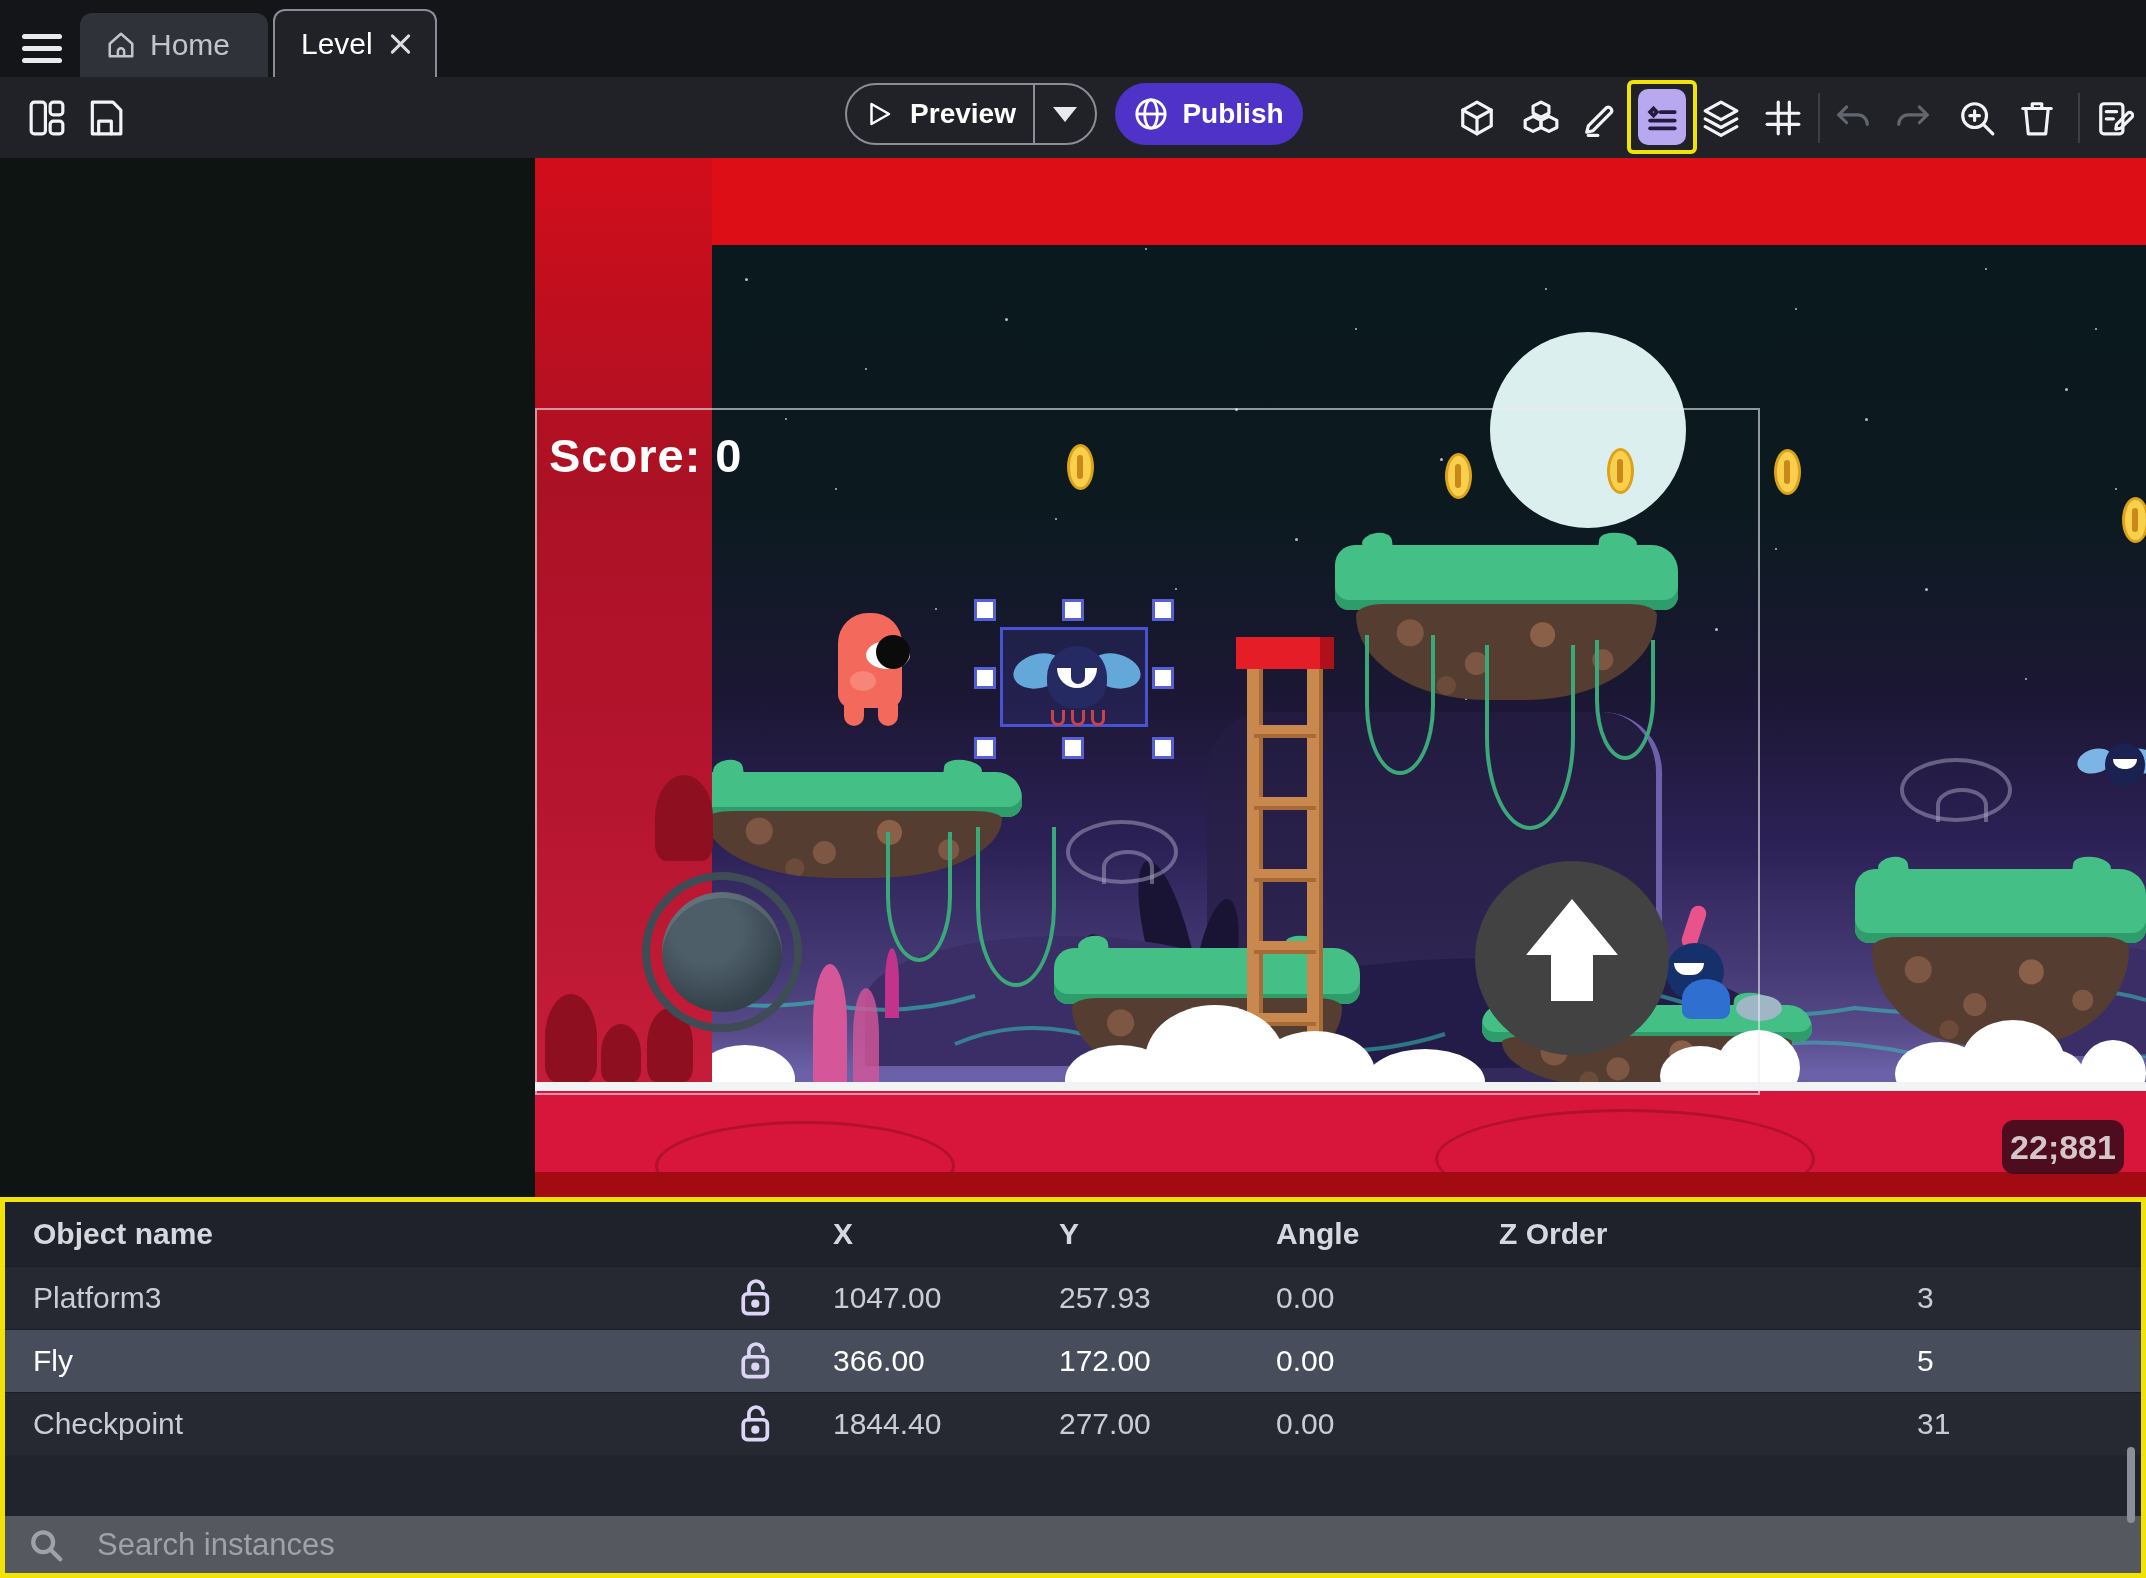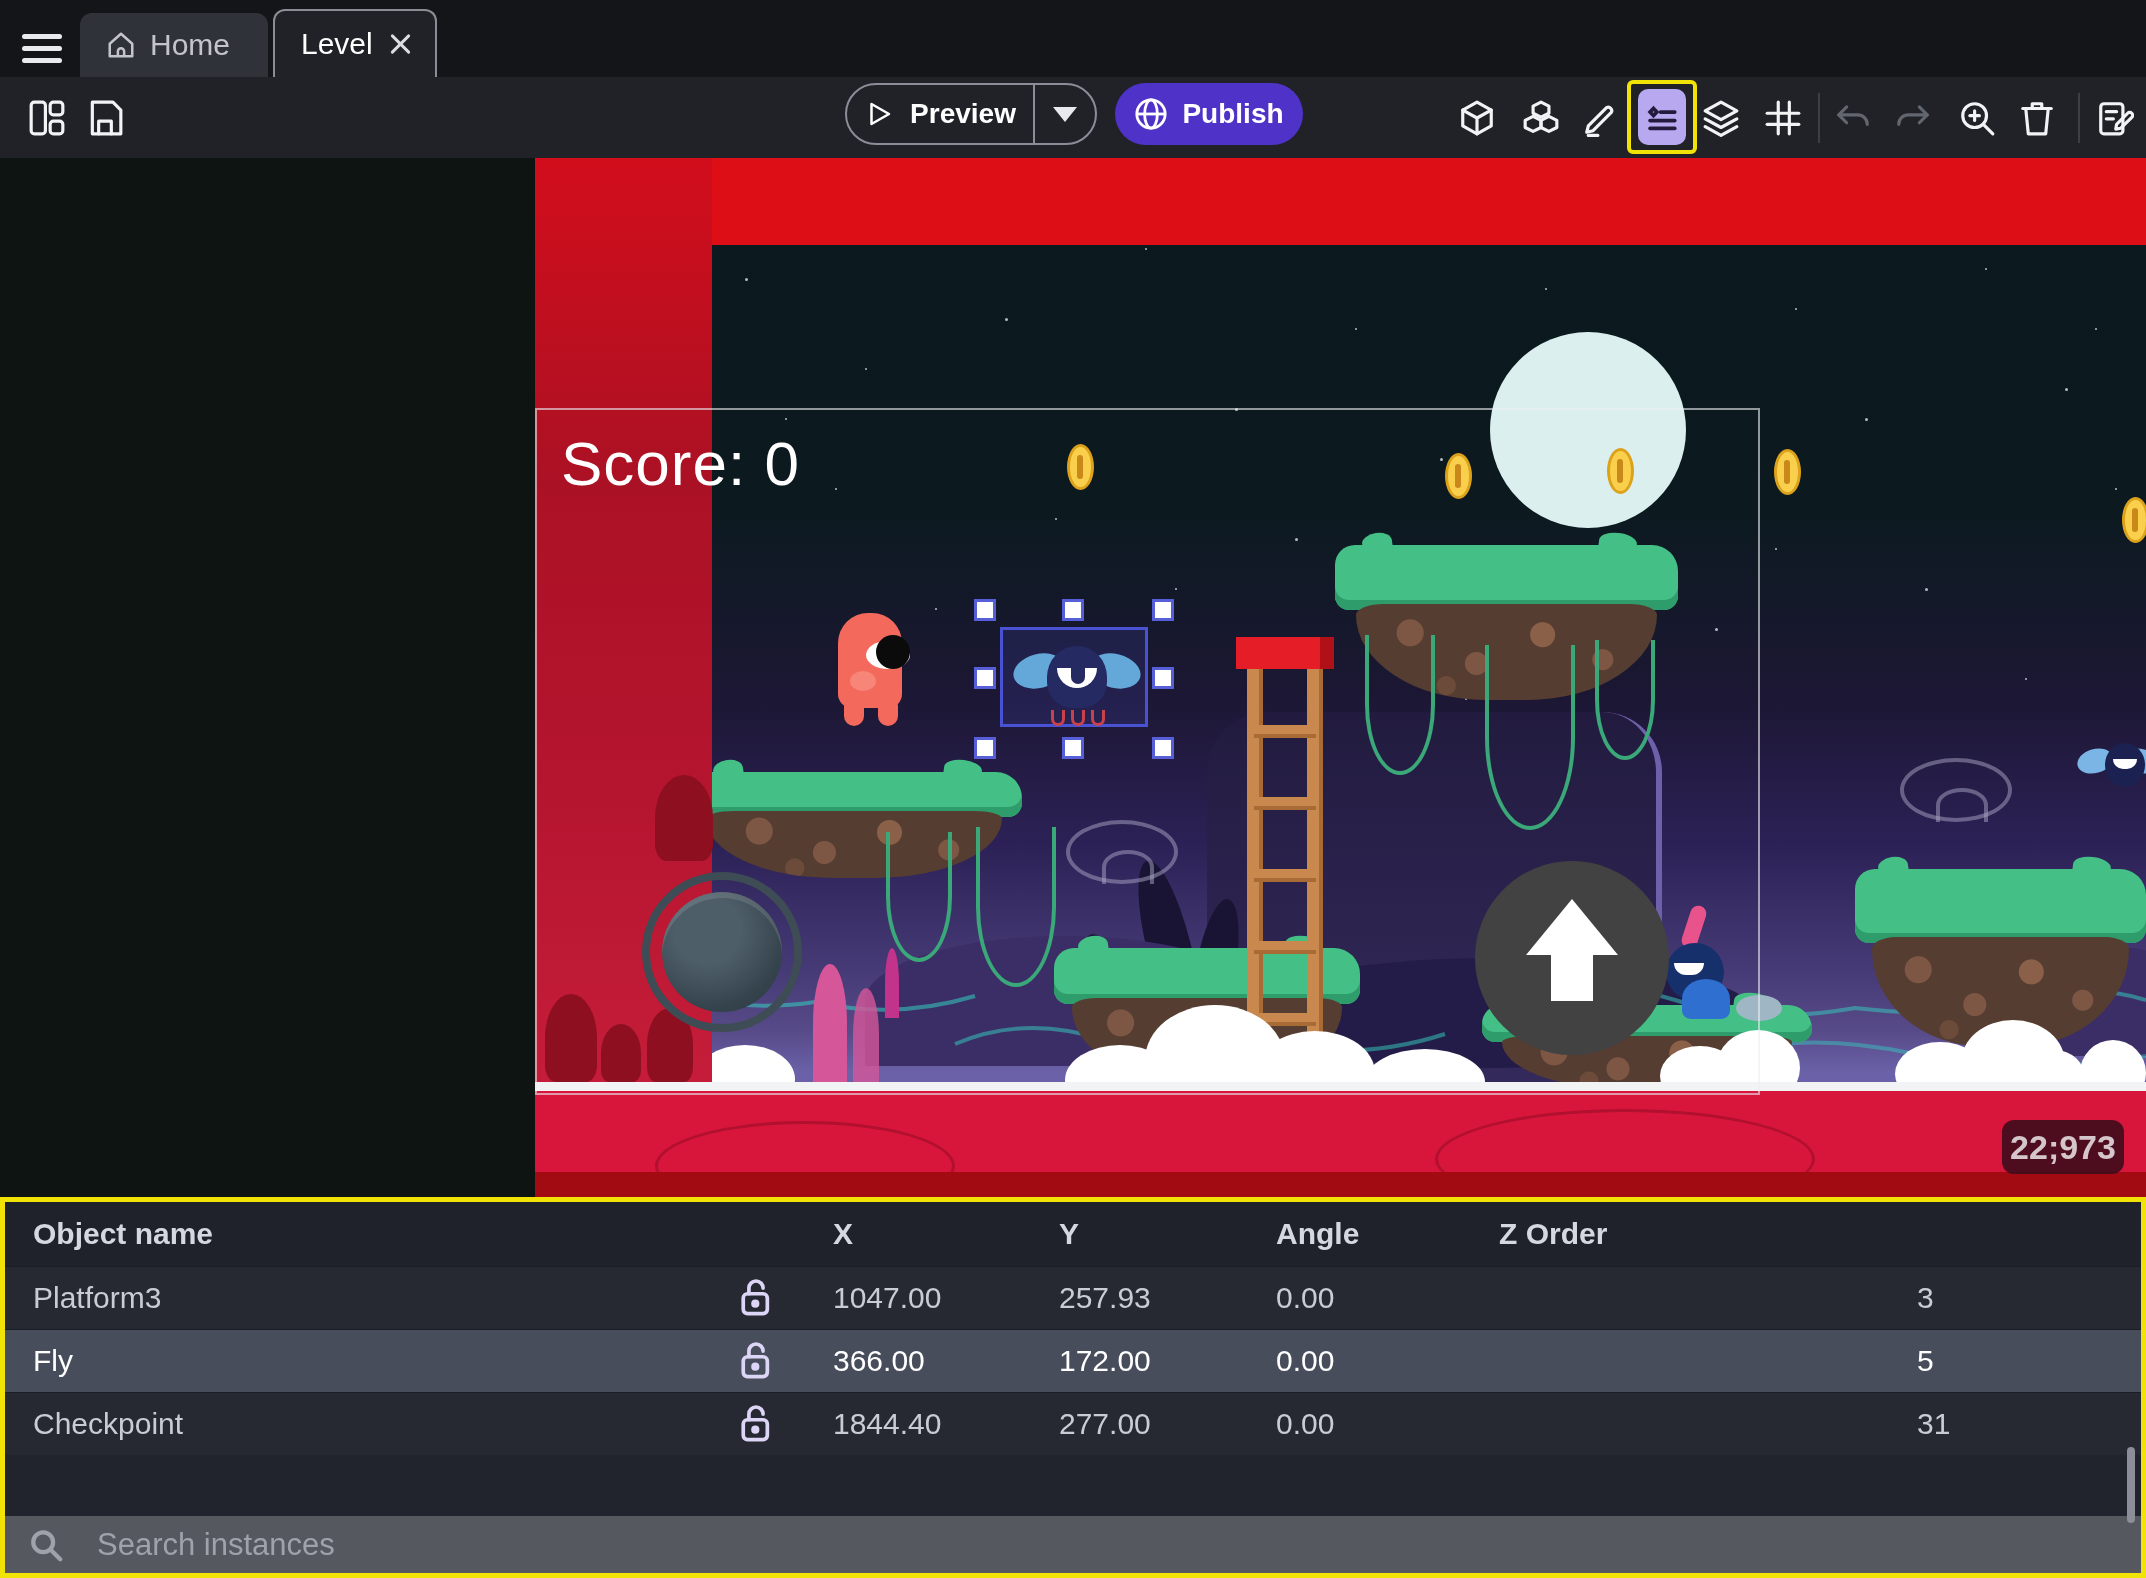--- a/index.html
+++ b/index.html
@@ -42,21 +42,21 @@
 
   
   .canvas{position:absolute;left:0;top:158px;width:2146px;height:1039px;background:#0d1411;overflow:hidden;}
   .scene{position:absolute;left:535px;top:0;width:1611px;height:1039px;overflow:hidden;
      background:linear-gradient(180deg,#0a191d 0%,#0c1a20 34%,#1c1734 52%,#2c2156 66%,#453a75 78%,#574a88 84%,#6a61a8 88%);}
   .moon{position:absolute;left:955px;top:174px;width:196px;height:196px;border-radius:50%;background:#dcefef;}
   .redband{position:absolute;left:0;top:0;width:1611px;height:87px;background:#dd0e16;}
   .redstrip{position:absolute;left:0;top:0;width:177px;height:924px;
      background:linear-gradient(180deg,#d20d1b 0%,#ab1124 35%,#b61530 70%,#c51d39 100%);}
   .frame{position:absolute;left:0;top:250px;width:1225px;height:687px;border:2px solid rgba(235,238,242,.6);}
-  .score{position:absolute;left:26px;top:270px;font-size:62px;font-weight:normal;color:#fff;letter-spacing:1px;}
+  .score{position:absolute;left:14px;top:270px;font-size:47px;font-weight:bold;color:#fff;letter-spacing:1px;}
   .coin{position:absolute;width:27px;height:46px;border-radius:50%;background:#f9cf4b;border:3px solid #dca21b;}
   .coin:after{content:"";position:absolute;left:7px;top:8px;width:6px;height:24px;border-radius:4px;background:#c9881a;}
   
   .plat{position:absolute;}
   .plat .grass{position:relative;width:100%;height:42%;background:#44bf85;border-radius:20px 26px 14px 14px;
      box-shadow:inset 0 -10px 0 #2f9c6b;}
   .plat .grass:before{content:"";position:absolute;left:8%;top:-12px;width:30px;height:18px;background:#44bf85;border-radius:50% 50% 0 0;transform:rotate(-8deg);}
   .plat .grass:after{content:"";position:absolute;right:12%;top:-12px;width:38px;height:18px;background:#44bf85;border-radius:50% 50% 0 0;transform:rotate(7deg);}
   .plat .rock{position:relative;width:88%;margin:-6px auto 0;height:62%;
      background:radial-gradient(circle at 18% 30%,#7d5743 0 13px,transparent 14px),
@@ -479,21 +479,21 @@
           <div class="stem"></div>
         </div>
 
       <div class="bat">
         <div class="wing l"></div>
           <div class="wing r"></div>
           <div class="body"></div>
           <div class="eye"></div>
       </div>
 
-      <div class="badge">22;973</div>
+      <div class="badge">22;881</div>
     </div>
   </div>
 
   <div class="panel">
     <div class="igrid ihead">
       <span class="c1">Object name</span>
       <span></span>
       <span>X</span>
       <span>Y</span>
       <span>Angle</span>

